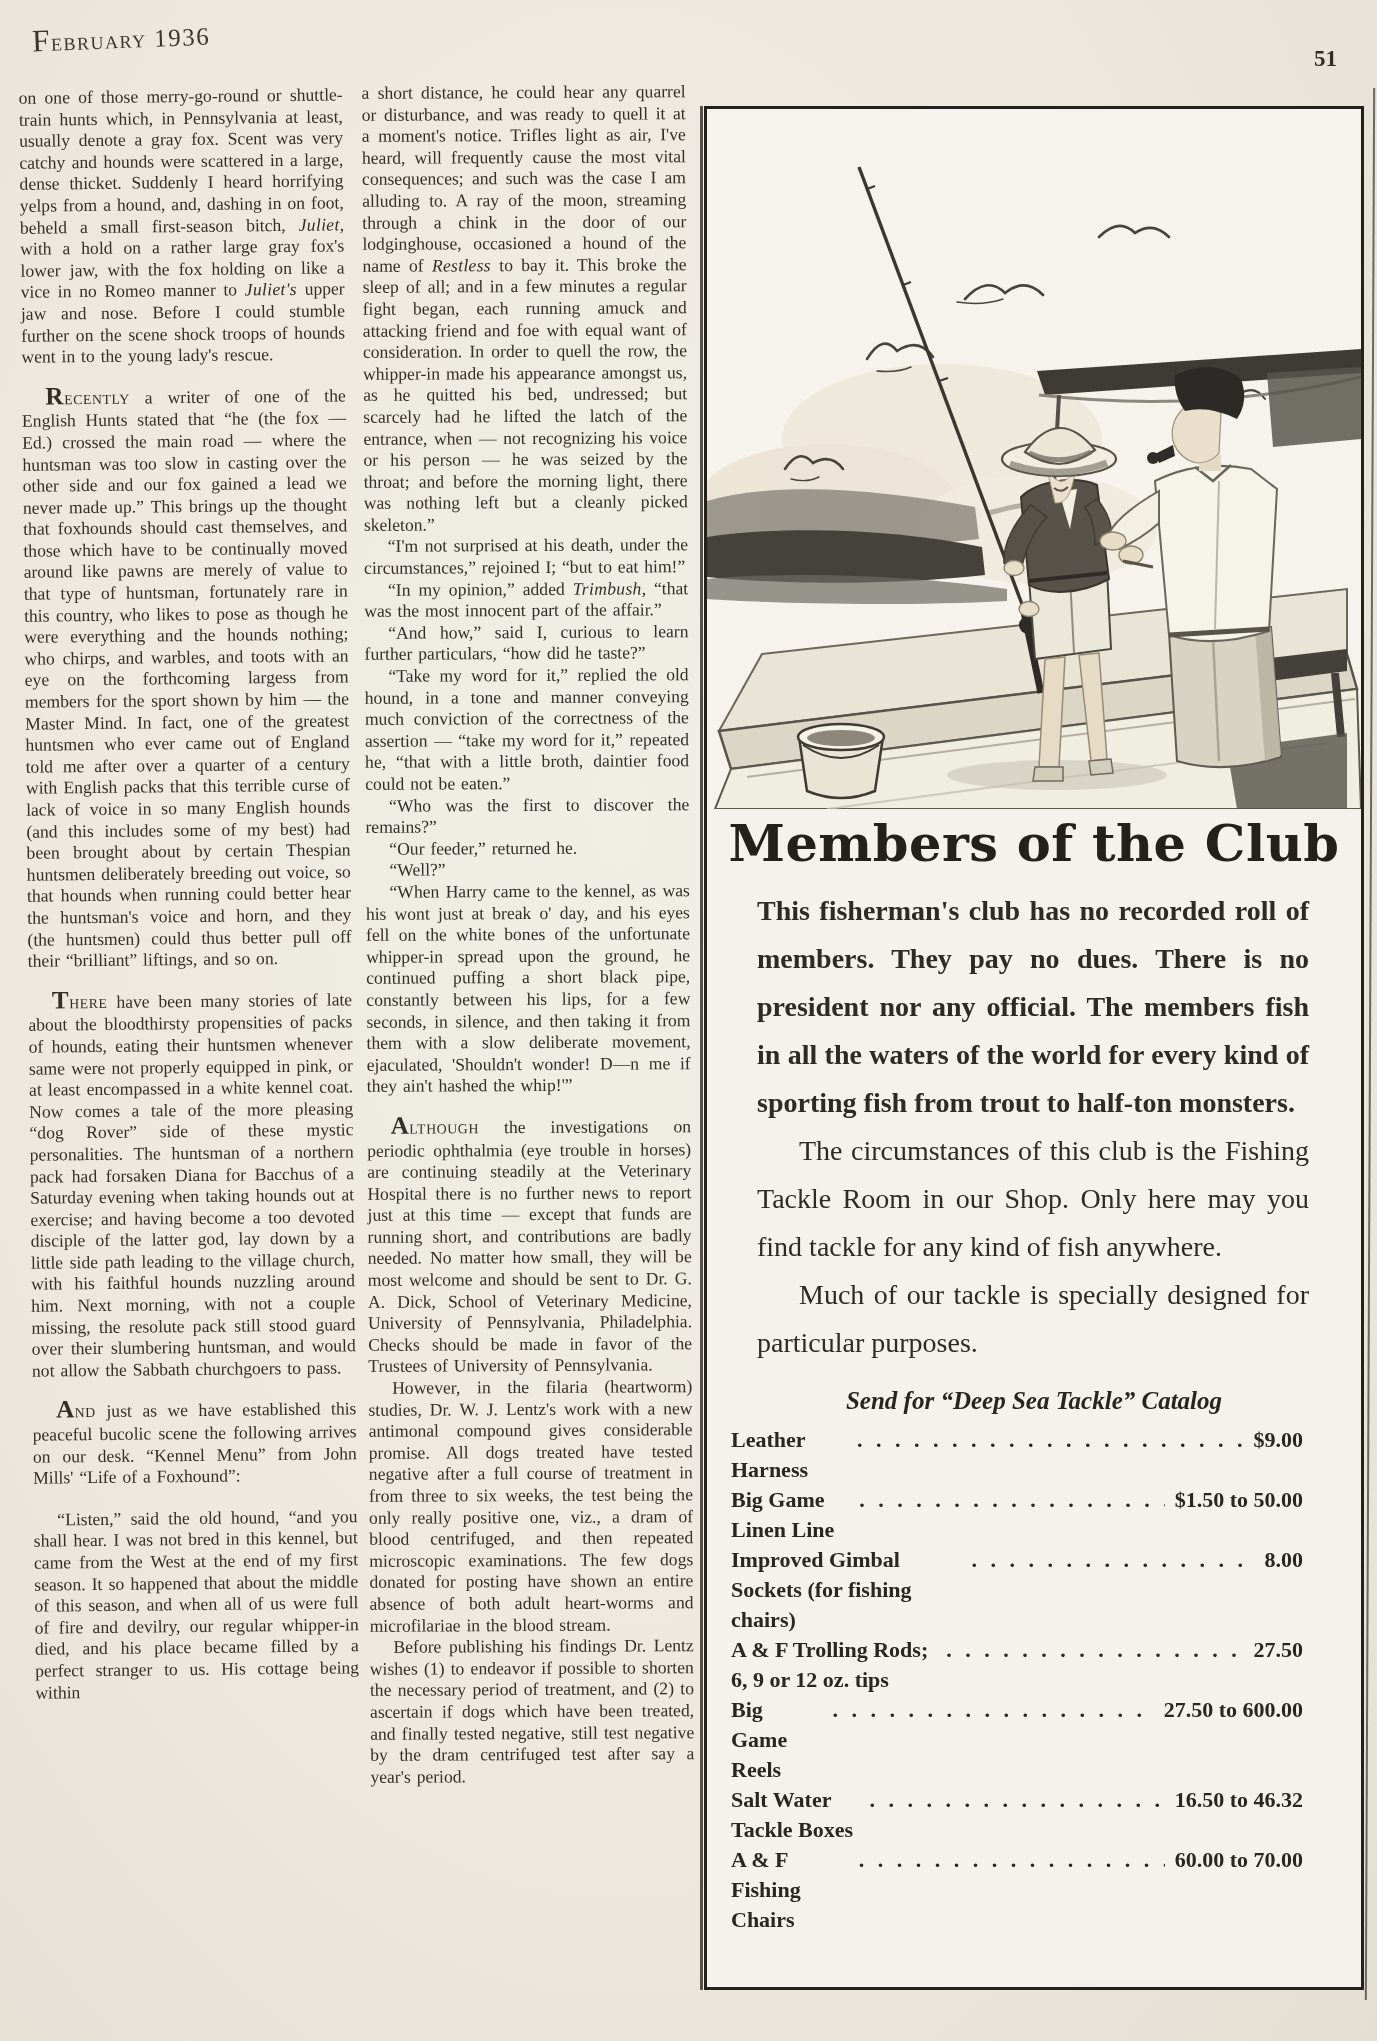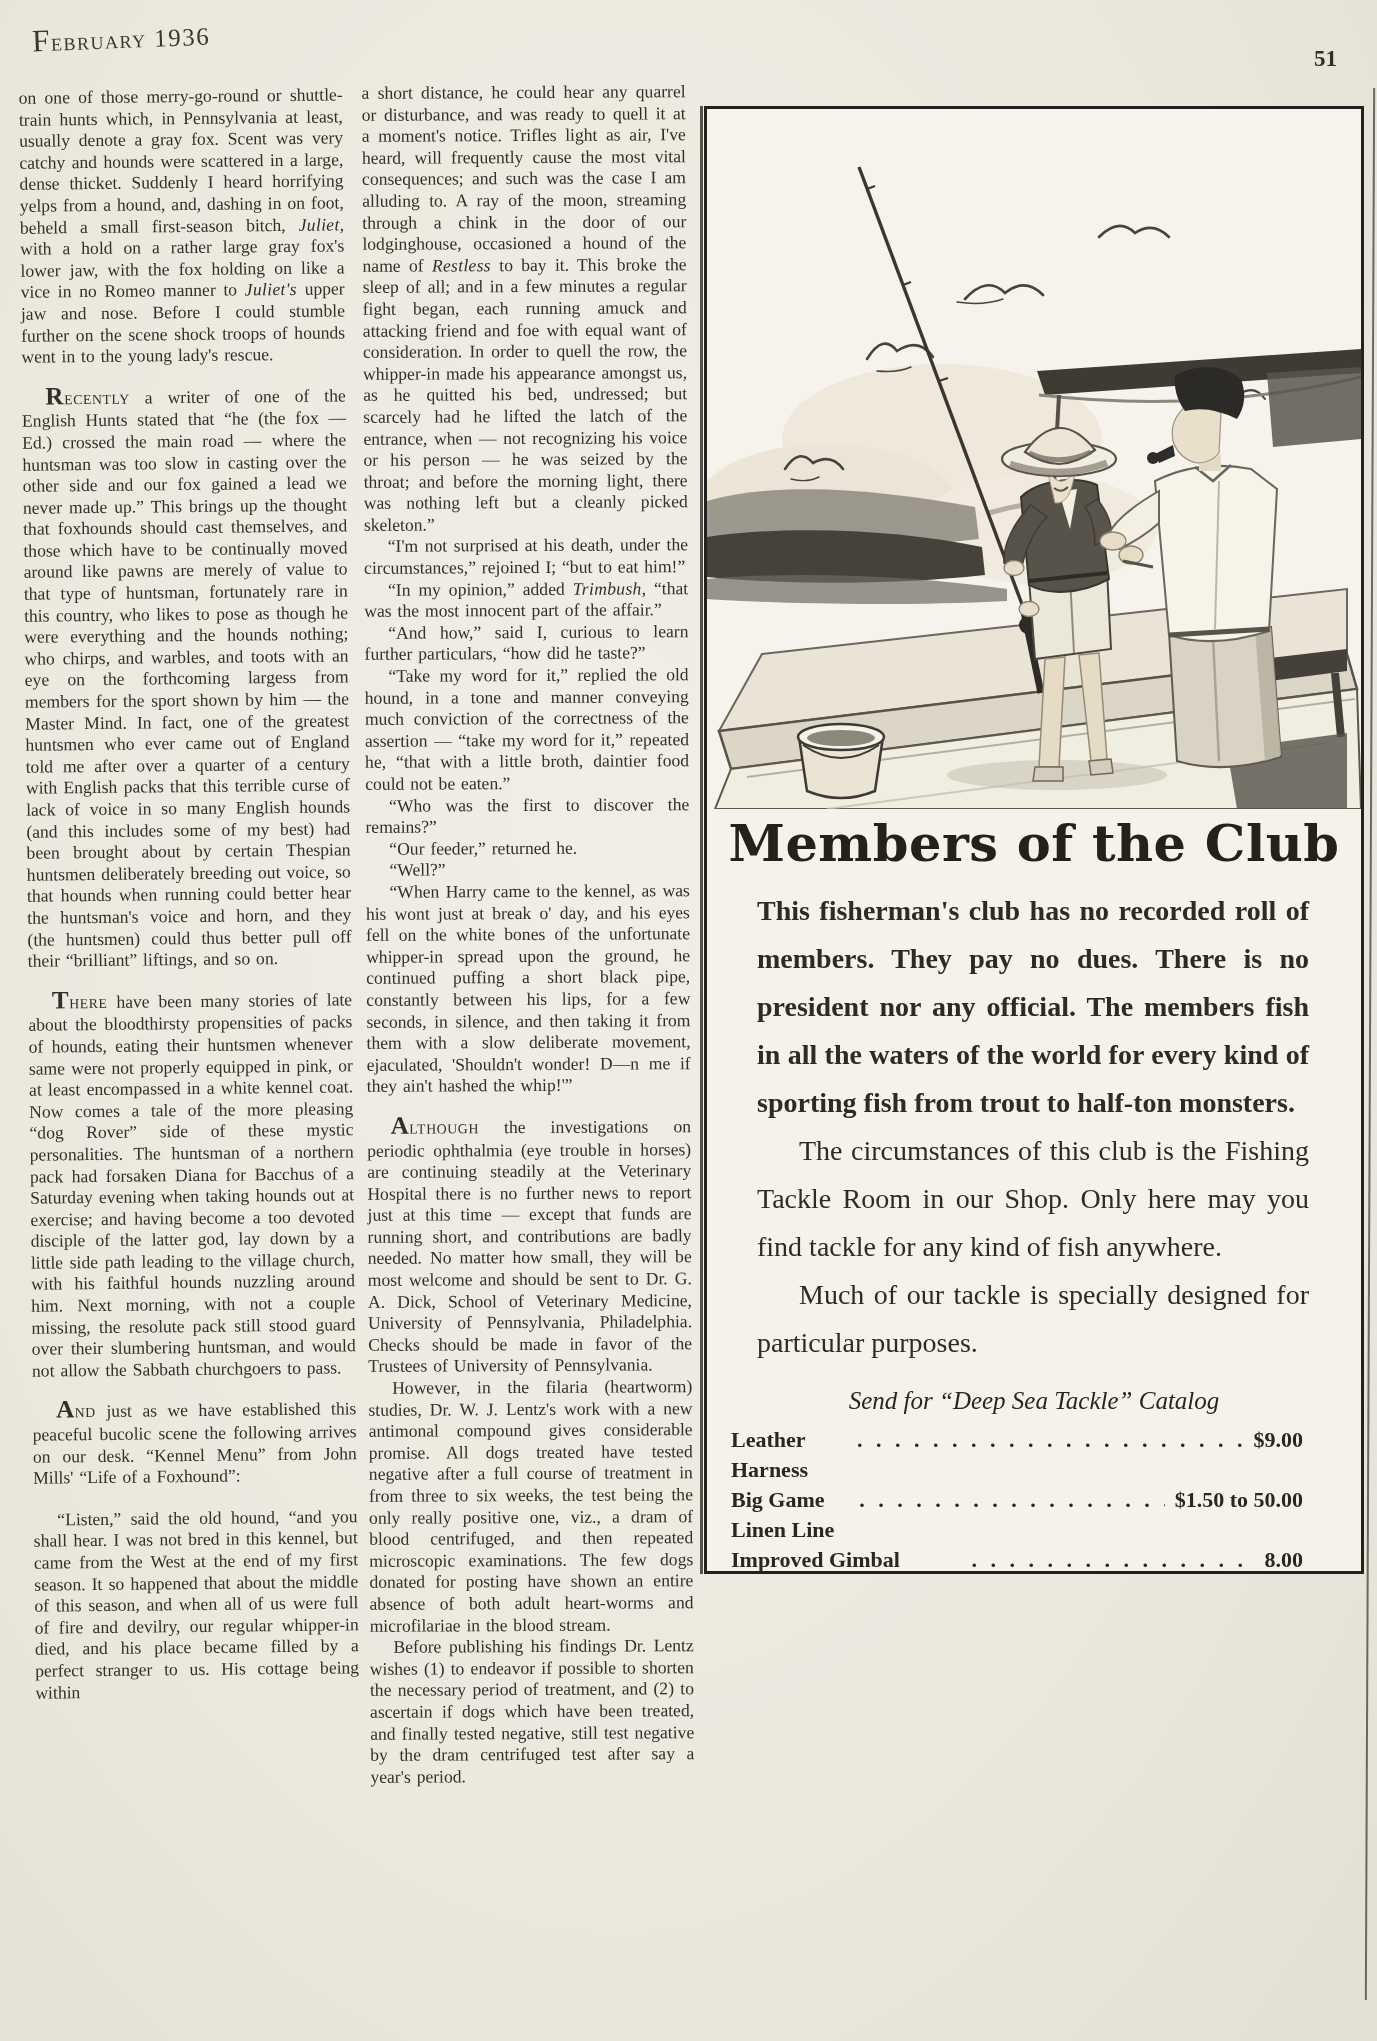--- a/index.html
+++ b/index.html
@@ -29,34 +29,34 @@
   .col2{left:366px;top:82px;transform:rotate(-.3deg);}
   .para{margin:0;text-indent:1.35em;}
   .para.s-cont{text-indent:0;}
   .para.s-lead{margin-top:20px;}
   .para.s-quote{margin-top:20px;}
   .para .dc{font-size:25px;font-weight:bold;line-height:0;letter-spacing:.5px;}
   .para .ld{font-size:13.8px;letter-spacing:.6px;}
   .para i{letter-spacing:.3px;}
   
   .ad{
-    position:absolute;left:704px;top:106px;width:660px;height:1468px;
+    position:absolute;left:704px;top:106px;width:660px;height:1884px;
     background:#f4f2ea;border:3px solid #23211d;box-sizing:border-box;overflow:hidden;
     box-shadow:-1px 0 0 #f4f2ea, -4px 0 0 #55504a;
   }
   .ad-illustration{display:block;width:100%;height:700px;}
   .ad-headline{
     text-align:center;margin:4px 0 0 0;font-family:"DejaVu Serif",serif;
     font-weight:bold;font-size:51px;letter-spacing:.5px;color:#24211c;
   }
   .ad-body{padding:0 52px 0 50px;margin-top:14px;font-size:28px;line-height:48px;text-align:justify;color:#2e2a24;}
   .ad-body p{margin:0;text-indent:1.5em;}
   .ad-body p:first-child{text-indent:0;font-weight:bold;}
   .catalog-title{
-    text-align:center;margin:20px 0 0 0;font-size:25px;font-weight:normal;font-style:italic;color:#28251f;
+    text-align:center;margin:20px 0 0 0;font-size:25px;font-weight:bold;font-style:italic;color:#28251f;
   }
   .price-list{padding:10px 58px 0 24px;}
   .price-row{display:flex;align-items:baseline;line-height:30px;font-size:22px;font-weight:bold;color:#2a2721;}
   .price-dots{flex:1 1 auto;overflow:hidden;white-space:nowrap;margin:0 10px;letter-spacing:4px;font-weight:bold;}
   .price-dots::after{content:". . . . . . . . . . . . . . . . . . . . . . . . . . . .";}
   .price-value{white-space:nowrap;}
 </style>
 </head>
 <body>
 

